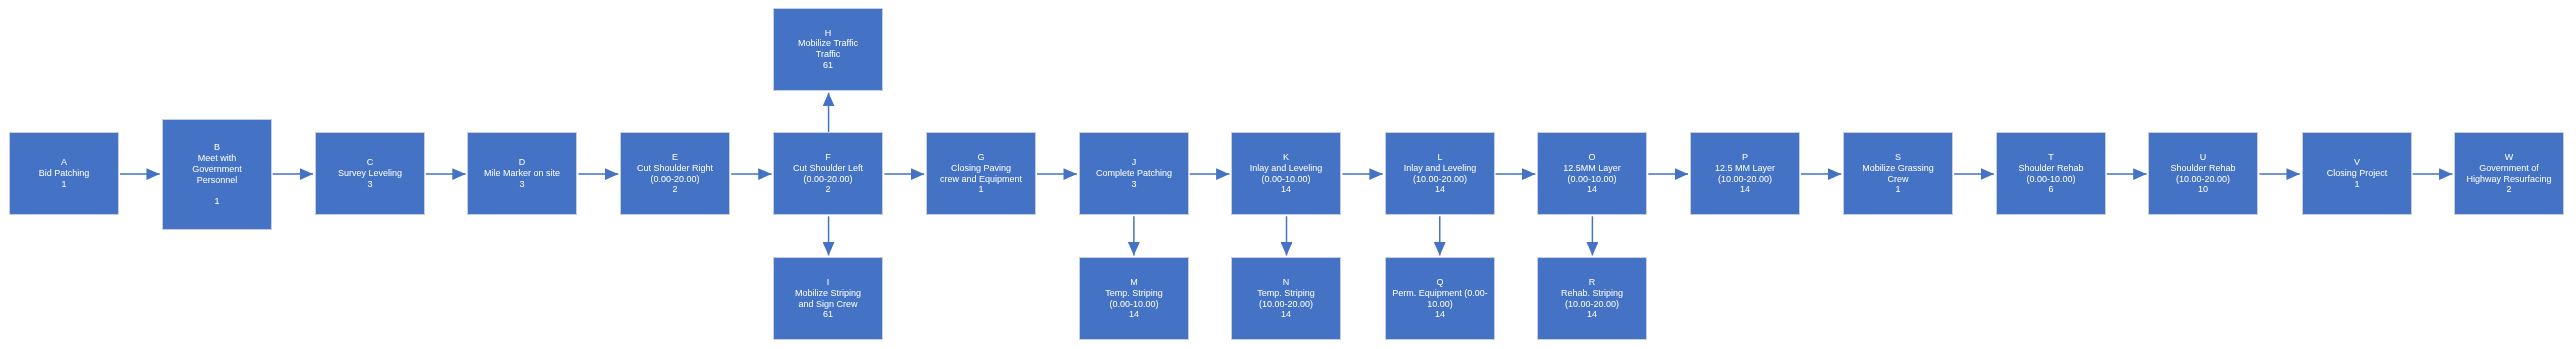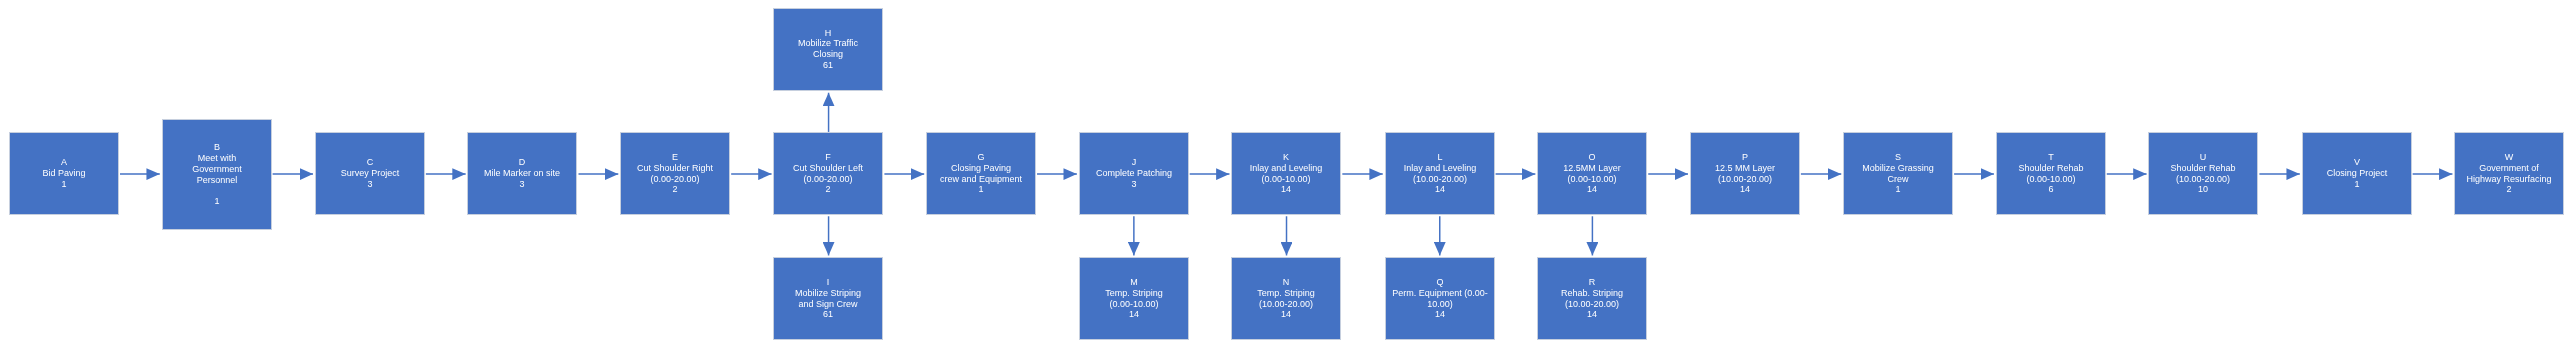--- a/index.html
+++ b/index.html
@@ -70,34 +70,34 @@
       <line x1="4062" y1="293" x2="4129" y2="293" stroke="#4472C4" stroke-width="2.5" marker-end="url(#arrowhead)"></line>
       <line x1="1395" y1="222" x2="1395" y2="156" stroke="#4472C4" stroke-width="2.5" marker-end="url(#arrowhead)"></line>
       <line x1="1395" y1="364" x2="1395" y2="430" stroke="#4472C4" stroke-width="2.5" marker-end="url(#arrowhead)"></line>
       <line x1="1909" y1="364" x2="1909" y2="430" stroke="#4472C4" stroke-width="2.5" marker-end="url(#arrowhead)"></line>
       <line x1="2166" y1="364" x2="2166" y2="430" stroke="#4472C4" stroke-width="2.5" marker-end="url(#arrowhead)"></line>
       <line x1="2424" y1="364" x2="2424" y2="430" stroke="#4472C4" stroke-width="2.5" marker-end="url(#arrowhead)"></line>
       <line x1="2681" y1="364" x2="2681" y2="430" stroke="#4472C4" stroke-width="2.5" marker-end="url(#arrowhead)"></line>
     </svg>
 <div class="node" style="left: 9px; top: 132px; width: 110px; height: 83px; background: rgb(68, 114, 196); border-color: rgb(198, 207, 222); color: rgb(255, 255, 255);">
       <div class="line">A</div>
-      <div class="line">Bid Paving</div>
+      <div class="line">Bid Patching</div>
       <div class="line">1</div>
     </div>
     <div class="node" style="left: 162px; top: 119px; width: 110px; height: 111px; background: rgb(68, 114, 196); border-color: rgb(198, 207, 222); color: rgb(255, 255, 255);">
       <div class="line">B</div>
       <div class="line">Meet with</div>
       <div class="line">Government</div>
       <div class="line">Personnel</div>
       <div class="line"></div>
       <div class="line">1</div>
     </div>
     <div class="node" style="left: 315px; top: 132px; width: 110px; height: 83px; background: rgb(68, 114, 196); border-color: rgb(198, 207, 222); color: rgb(255, 255, 255);">
       <div class="line">C</div>
-      <div class="line">Survey Project</div>
+      <div class="line">Survey Leveling</div>
       <div class="line">3</div>
     </div>
     <div class="node" style="left: 467px; top: 132px; width: 110px; height: 83px; background: rgb(68, 114, 196); border-color: rgb(198, 207, 222); color: rgb(255, 255, 255);">
       <div class="line">D</div>
       <div class="line">Mile Marker on site</div>
       <div class="line">3</div>
     </div>
     <div class="node" style="left: 620px; top: 132px; width: 110px; height: 83px; background: rgb(68, 114, 196); border-color: rgb(198, 207, 222); color: rgb(255, 255, 255);">
       <div class="line">E</div>
       <div class="line">Cut Shoulder Right</div>
@@ -106,21 +106,21 @@
     </div>
     <div class="node" style="left: 773px; top: 132px; width: 110px; height: 83px; background: rgb(68, 114, 196); border-color: rgb(198, 207, 222); color: rgb(255, 255, 255);">
       <div class="line">F</div>
       <div class="line">Cut Shoulder Left</div>
       <div class="line">(0.00-20.00)</div>
       <div class="line">2</div>
     </div>
     <div class="node" style="left: 773px; top: 7.7px; width: 110px; height: 83px; background: rgb(68, 114, 196); border-color: rgb(198, 207, 222); color: rgb(255, 255, 255);">
       <div class="line">H</div>
       <div class="line">Mobilize Traffic</div>
-      <div class="line">Closing</div>
+      <div class="line">Traffic</div>
       <div class="line">61</div>
     </div>
     <div class="node" style="left: 773px; top: 257px; width: 110px; height: 83px; background: rgb(68, 114, 196); border-color: rgb(198, 207, 222); color: rgb(255, 255, 255);">
       <div class="line">I</div>
       <div class="line">Mobilize Striping</div>
       <div class="line">and Sign Crew</div>
       <div class="line">61</div>
     </div>
     <div class="node" style="left: 926px; top: 132px; width: 110px; height: 83px; background: rgb(68, 114, 196); border-color: rgb(198, 207, 222); color: rgb(255, 255, 255);">
       <div class="line">G</div>

